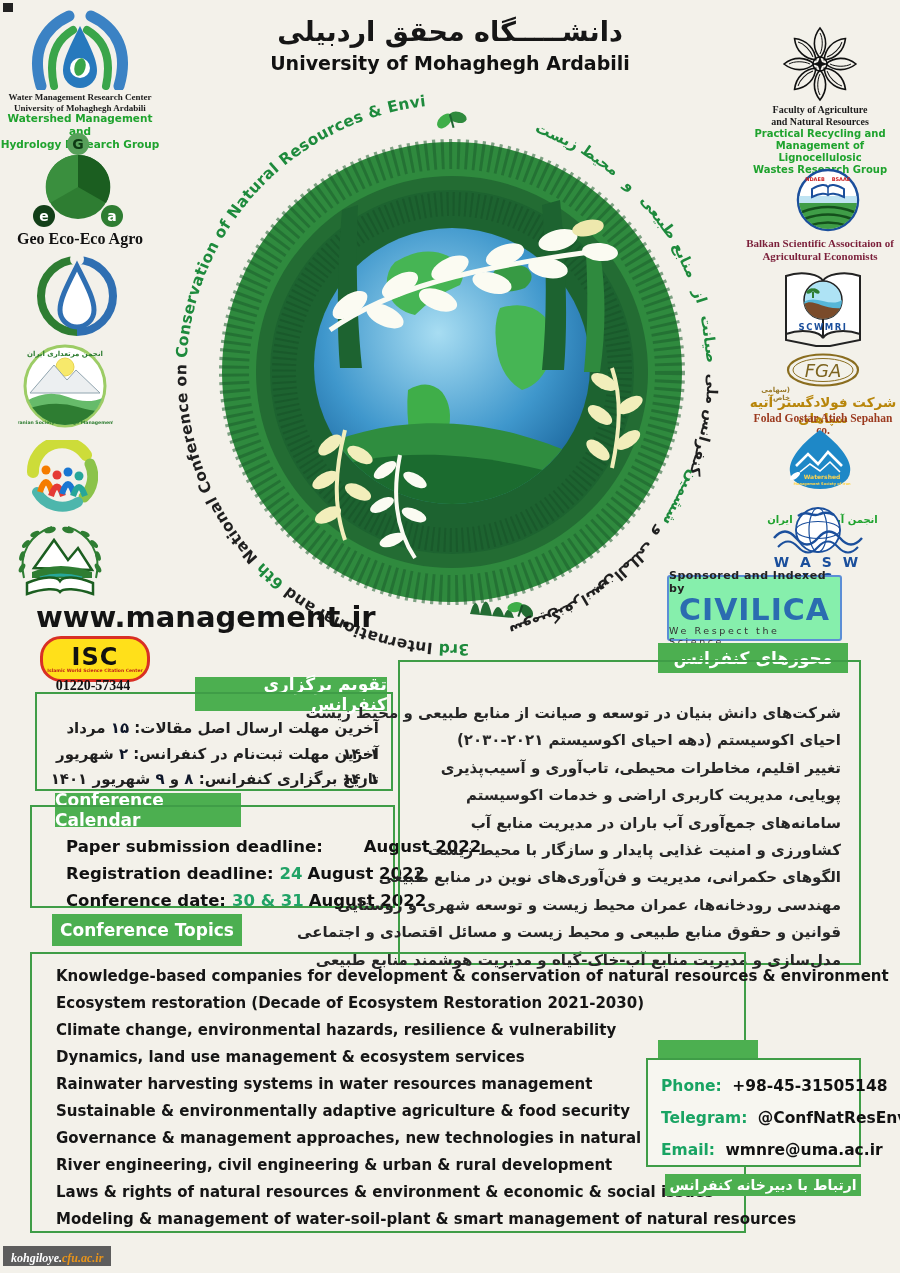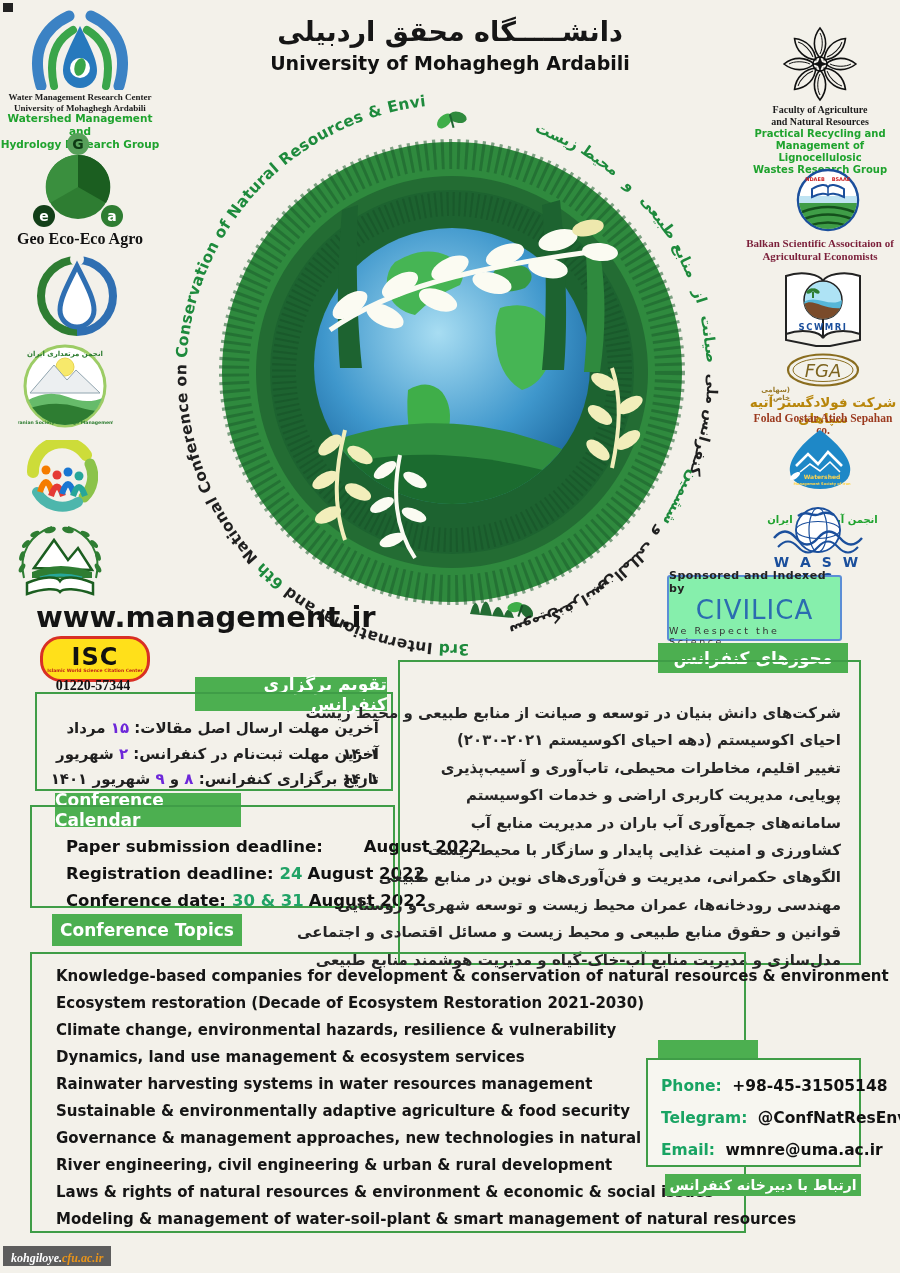--- a/index.html
+++ b/index.html
@@ -29,30 +29,30 @@
   .website{left:36px;top:600px;width:320px;font-size:29px;font-weight:bold;color:#141414;letter-spacing:0px;}
   .isc-box{left:40px;top:636px;width:104px;height:40px;background:#ffe01a;border:3px solid #d93025;border-radius:21px;
            display:flex;flex-direction:column;align-items:center;justify-content:center;}
   .isc-label{font-size:24px;font-weight:bold;color:#111;line-height:22px;letter-spacing:1px;}
   .isc-sub{font-size:4.5px;color:#c2251a;font-weight:bold;white-space:nowrap;}
   .isc-code{left:38px;top:678px;width:110px;text-align:center;font-size:14px;font-weight:bold;color:#111;}
   
   .civilica{left:667px;top:575px;width:171px;height:62px;background:#86efac;border:2px solid #5b8ed6;border-radius:3px;
             display:flex;flex-direction:column;align-items:center;justify-content:center;}
   .civ-top{font-size:11px;font-weight:bold;color:#222;letter-spacing:0.5px;}
-  .civ-name{font-size:26px;font-weight:normal;color:#2b6cb0;letter-spacing:1px;line-height:30px;}
+  .civ-name{font-size:30px;font-weight:bold;color:#2b6cb0;letter-spacing:1px;line-height:30px;}
   .civ-bottom{font-size:9.5px;color:#333;letter-spacing:2.6px;}
   
   .green-tab{background:#4caf50;color:#fff;font-weight:bold;display:flex;align-items:center;justify-content:center;}
   .gbox{border:2px solid #3f9d47;}
   
   .cal-fa-box{left:35px;top:692px;width:358px;height:99px;padding-top:22px;box-sizing:border-box;}
   .cal-fa-head{left:195px;top:677px;width:192px;height:34px;font-size:17px;direction:rtl;}
   .cal-fa-row{direction:rtl;text-align:right;padding-right:12px;height:25.5px;line-height:25.5px;font-size:15px;font-weight:bold;color:#1f1f1f;}
-  .cal-fa-row .gn{color:#6d28d9;} .cal-fa-row .dk{color:#1f1f1f;}
+  .cal-fa-row .gn{color:#0f172a;} .cal-fa-row .dk{color:#1f1f1f;}
   
   .cal-en-box{left:30px;top:805px;width:365px;height:103px;padding:26px 0 0 16px;box-sizing:border-box;}
   .cal-en-head{left:55px;top:793px;width:186px;height:34px;font-size:17px;}
   .cal-en-row{height:27px;line-height:27px;font-size:16.5px;font-weight:bold;color:#111;white-space:nowrap;margin-left:18px;}
   .cal-en-row .hl{color:#21a366;margin:0 5px 0 6px;}
   .cal-en-row .rest{margin-left:0px;}
   .cal-en-row .rest.r0{margin-left:30px;}
   
   .topics-fa-head{left:658px;top:643px;width:190px;height:30px;font-size:17px;direction:rtl;}
   .topics-fa-box{left:398px;top:660px;width:463px;height:305px;padding:38px 18px 0 0;box-sizing:border-box;direction:rtl;}

